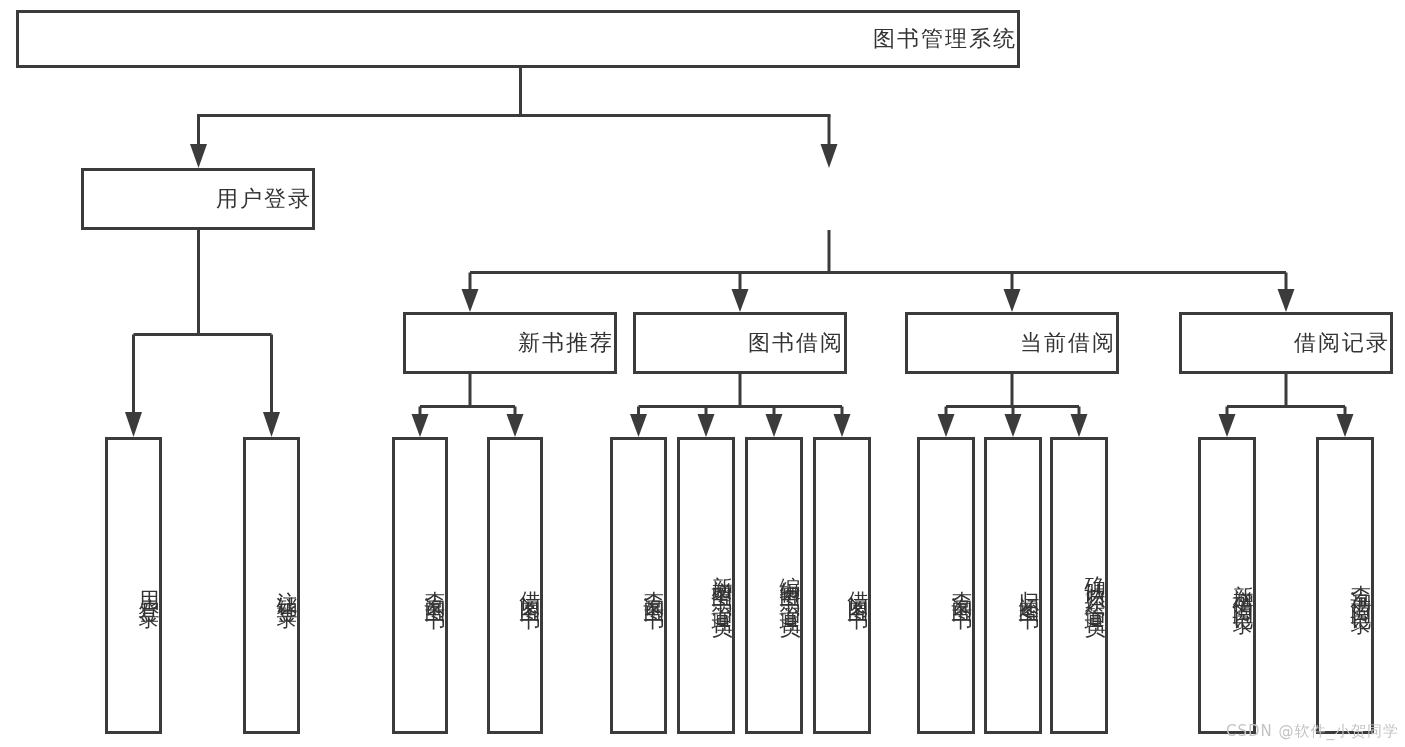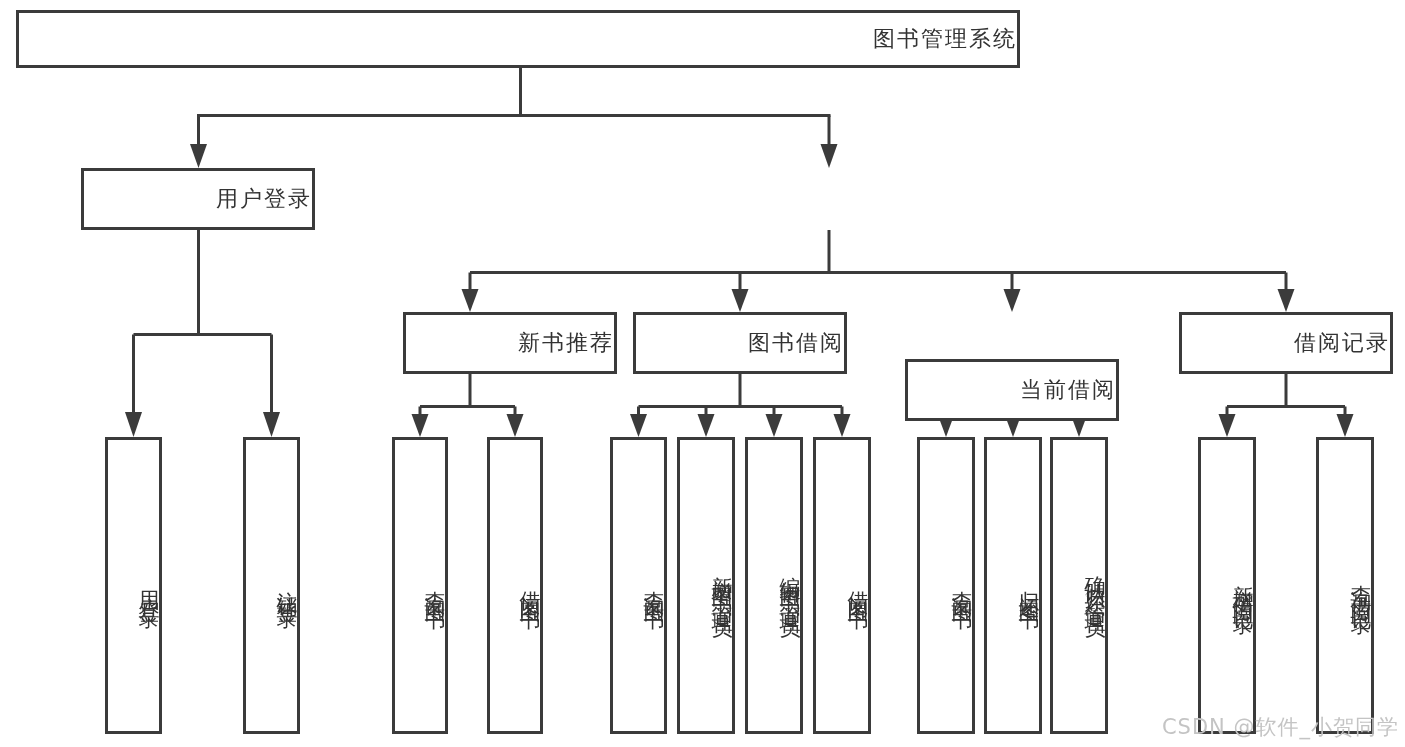--- a/index.html
+++ b/index.html
@@ -41,21 +41,21 @@
   
   .n-root  { left: 16px;   top: 10px;  width: 1004px; height: 58px; }
   
   .n-l2    { height: 62px; top: 168px; }
   .n-login { left: 81px;  width: 234px; }
   .n-mgmt  { left: 712px; width: 234px; }
   
   .n-l3    { height: 62px; top: 312px; width: 214px; }
   .n-new   { left: 363px; margin-left: 40px; }
   .n-bor   { left: 633px; }
-  .n-cur   { left: 905px; margin-top: 47px; }
+  .n-cur   { left: 905px; }
   .n-rec   { left: 1179px; }
   
   .leaf {
     top: 437px;
     height: 297px;
     font-size: 21px;
     letter-spacing: 6px;
   }
   .leaf .vtext {
     writing-mode: vertical-rl;
@@ -72,21 +72,21 @@
   .lf8  { left: 813px;  width: 58px; }
   .lf9  { left: 917px;  width: 58px; }
   .lf10 { left: 984px;  width: 58px; }
   .lf11 { left: 1050px; width: 58px; }
   .lf12 { left: 1198px; width: 58px; }
   .lf13 { left: 1316px; width: 58px; }
   .watermark {
     position: absolute;
     right: 6px;
     bottom: 6px;
-    font-size: 21px;
+    font-size: 15px;
     letter-spacing: 1px;
     color: #c4c4c4;
     white-space: nowrap;
   }
 </style>
 </head>
 <body>
 
 <div class="canvas">
 

